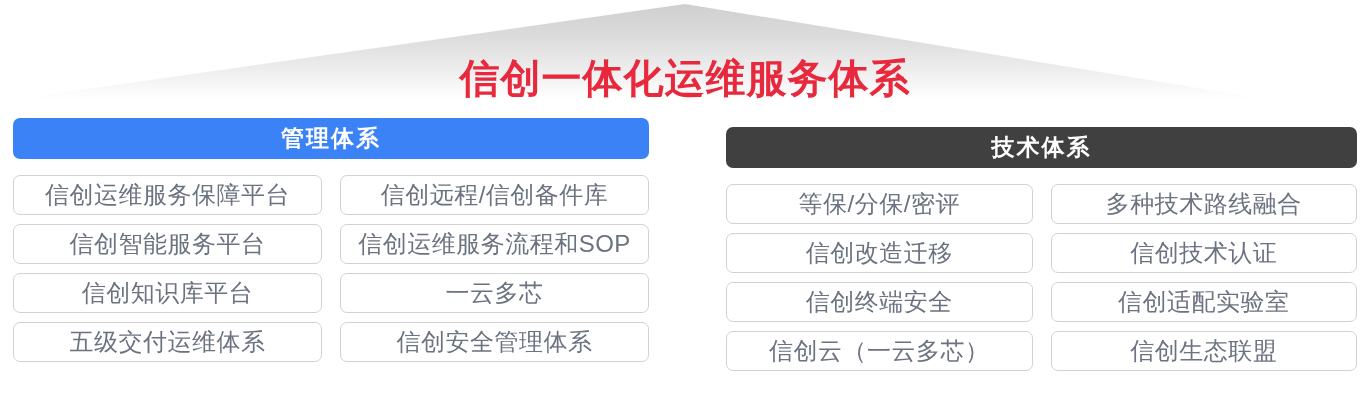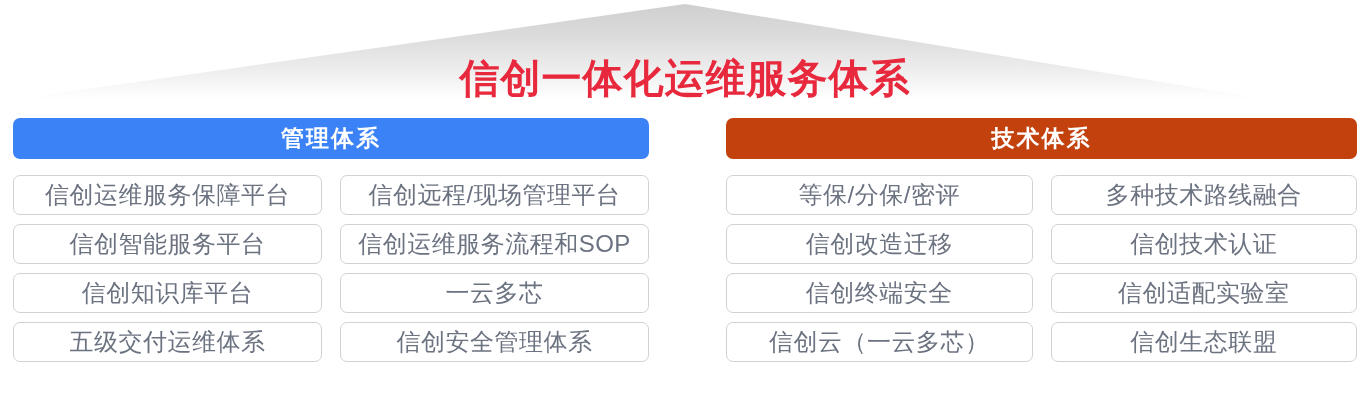--- a/index.html
+++ b/index.html
@@ -71,21 +71,22 @@
     justify-content: center;
     font-size: 23px;
     font-weight: bold;
     color: #ffffff;
     letter-spacing: 2px;
   }
   #header-management {
     background: #3b82f6;
   }
   #header-technology {
-    background: #c2410c;
+    background: #404040;
+    margin-top: 9px;
   }
 
   .pillar-grid {
     margin-top: 16px;
     display: flex;
     gap: 18px;
   }
   .pillar-col {
     flex: 1 1 0;
     display: flex;
@@ -132,21 +133,21 @@
   <div class="pillar" id="pillar-management">
     <div class="pillar-header" id="header-management">管理体系</div>
     <div class="pillar-grid">
       <div class="pillar-col">
         <div class="cell">信创运维服务保障平台</div>
         <div class="cell">信创智能服务平台</div>
         <div class="cell">信创知识库平台</div>
         <div class="cell">五级交付运维体系</div>
       </div>
       <div class="pillar-col">
-        <div class="cell">信创远程/现场管理平台</div>
+        <div class="cell">信创远程/信创备件库</div>
         <div class="cell">信创运维服务流程和SOP</div>
         <div class="cell">一云多芯</div>
         <div class="cell">信创安全管理体系</div>
       </div>
     </div>
   </div>
 
   <div class="pillar" id="pillar-technology">
     <div class="pillar-header" id="header-technology">技术体系</div>
     <div class="pillar-grid">

